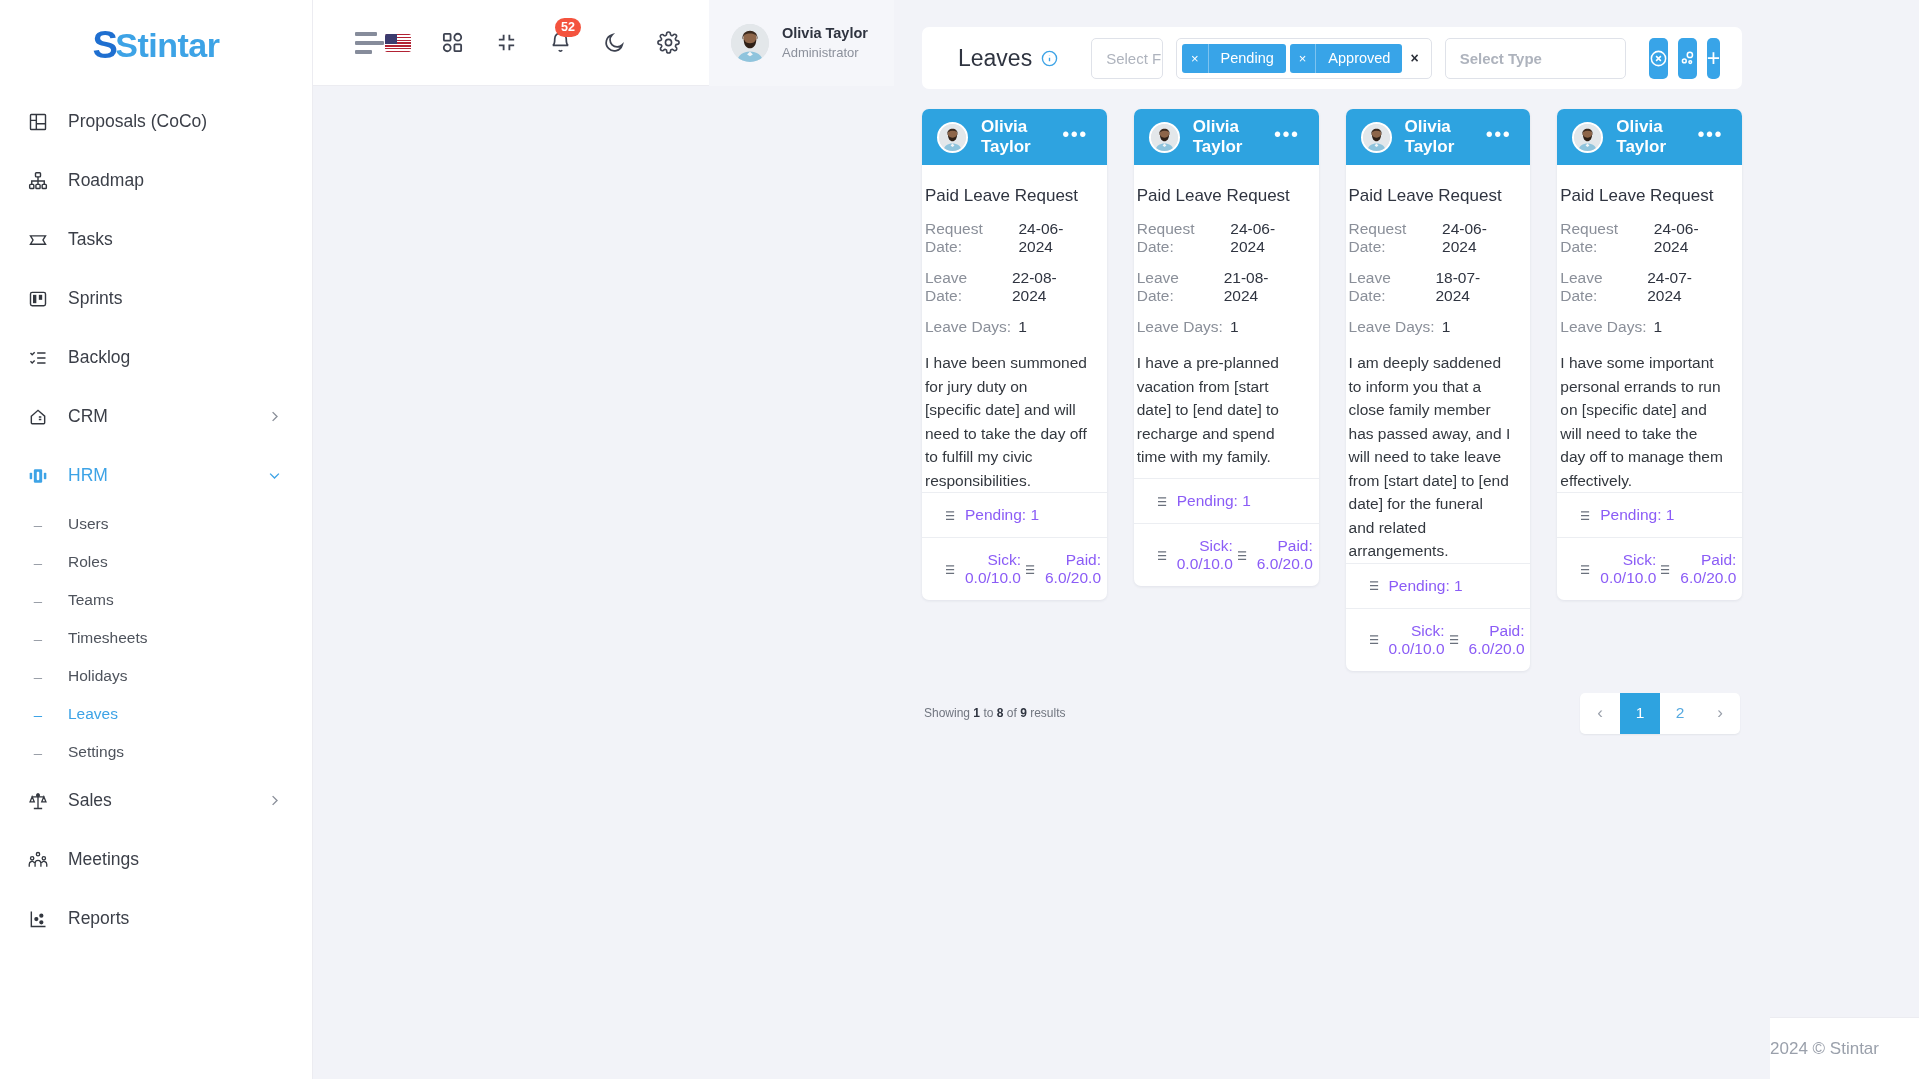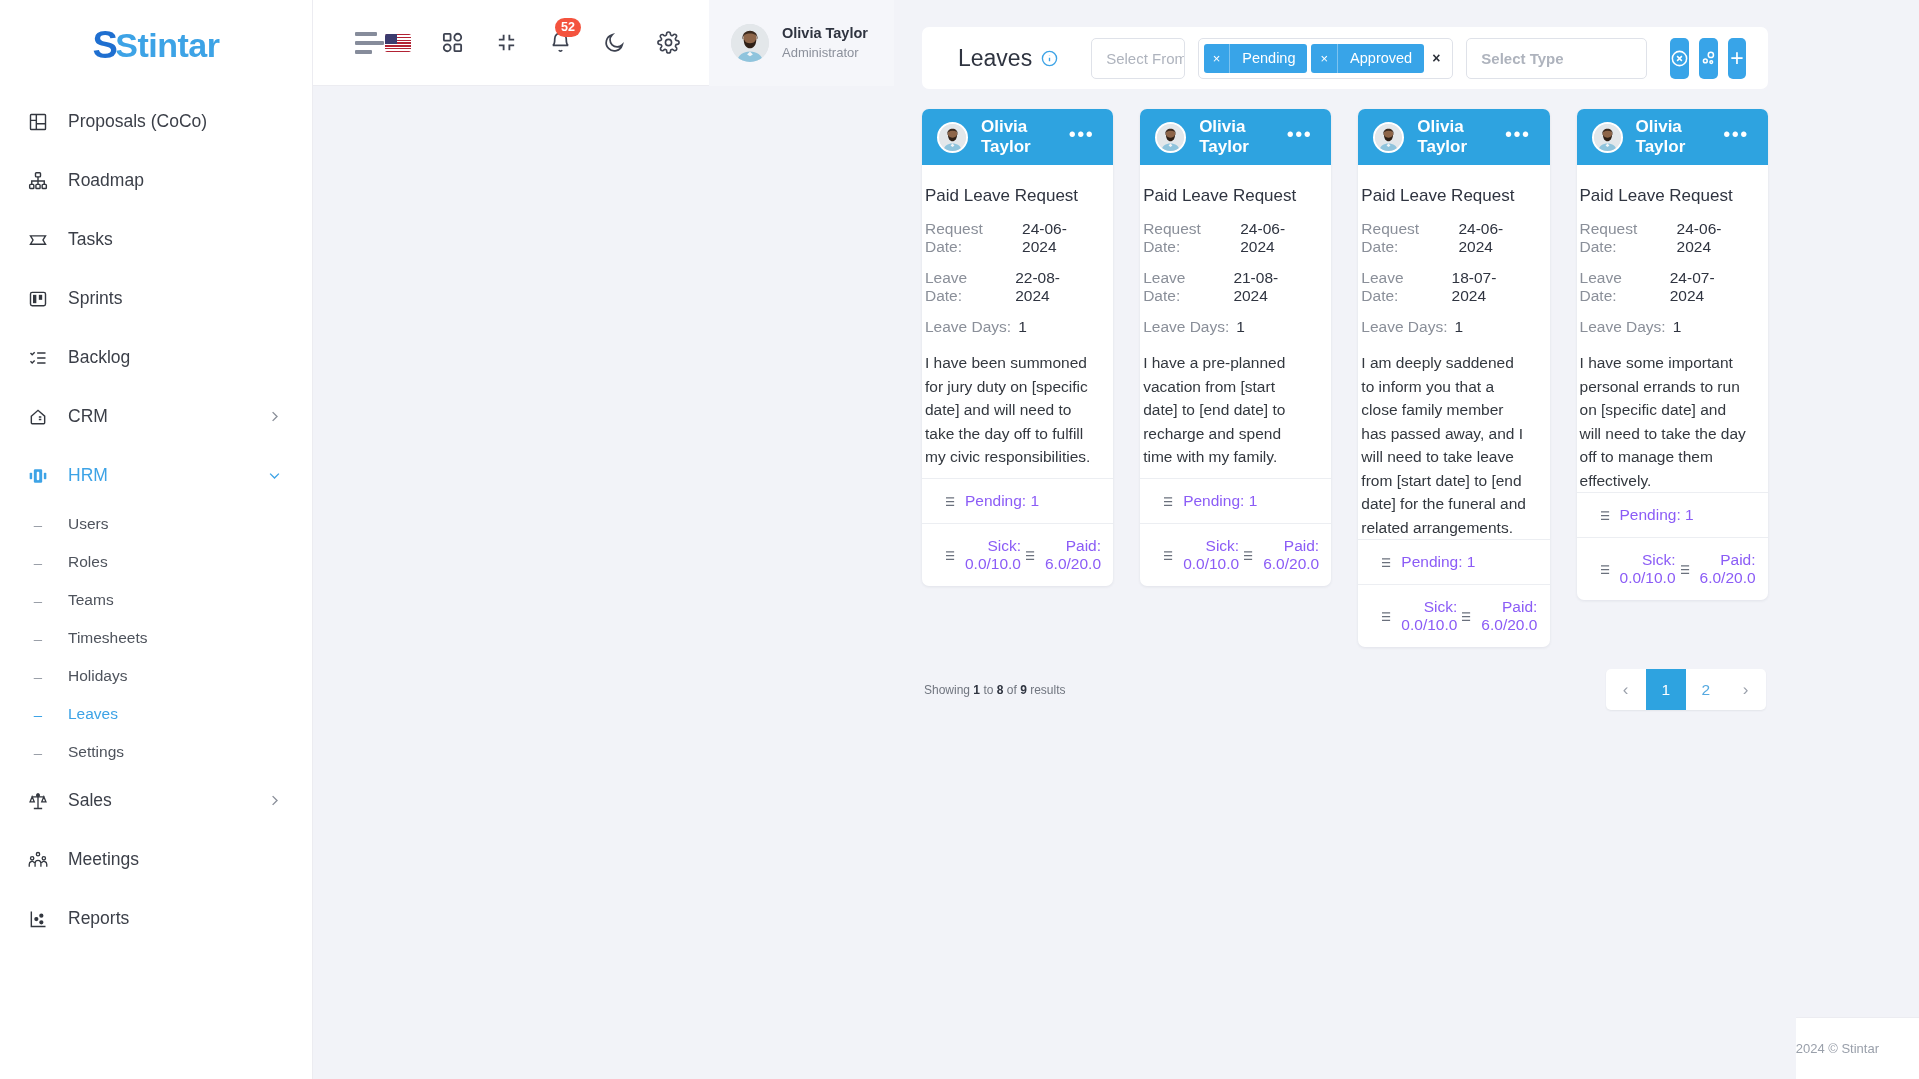--- a/index.html
+++ b/index.html
@@ -269,21 +269,21 @@
     min-width: 40px; height: 41px; display: flex;
     align-items: center; justify-content: center;
     font-size: 15.5px; color: #55a9e0; cursor: pointer;
   }
   .pg.active { background: #2ea3e0; color: #fff; }
   .pg.arrow { color: #9aa0ab; font-size: 17px; }
 
   .footer {
     height: 62px; background: #fff; border-top: 1px solid #ececf1;
     display: flex; align-items: center; justify-content: flex-end;
-    padding-right: 40px; font-size: 13px; color: #9aa0ab;
+    padding-right: 40px; font-size: 17px; color: #9aa0ab;
     margin-top: auto;
   }
 </style>
 </head>
 <body>
 
 <div class="app">
 
   <aside class="sidebar">
     <div class="logo-wrap">

